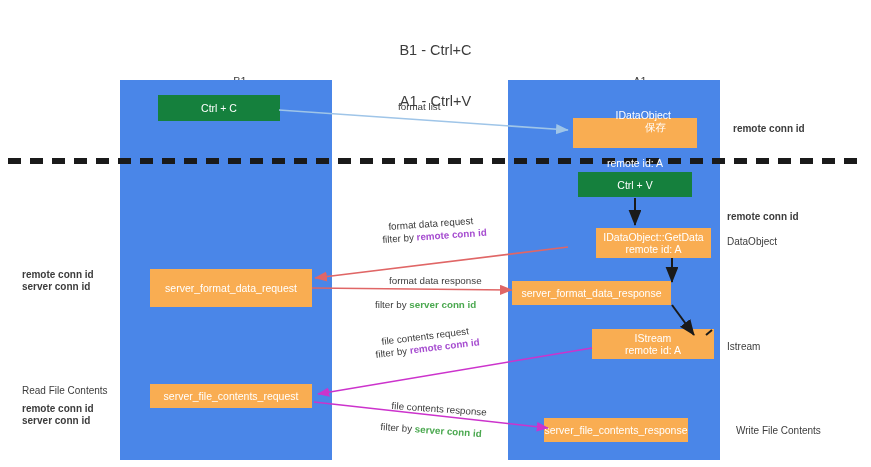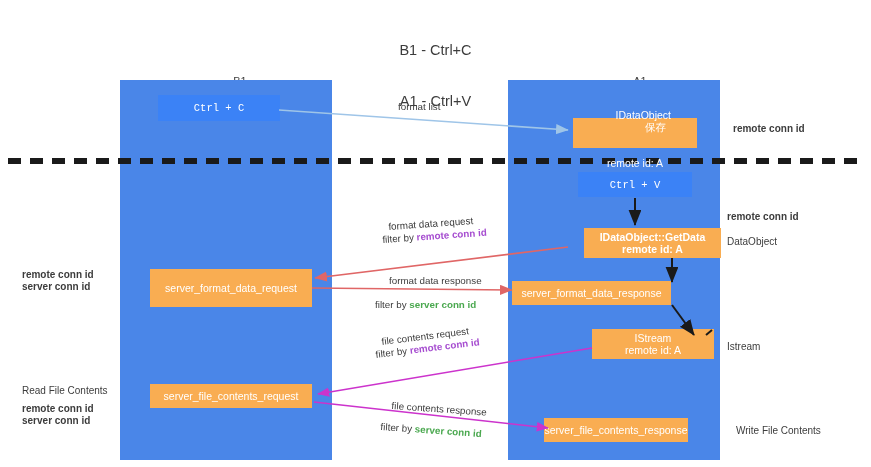--- a/index.html
+++ b/index.html
@@ -34,21 +34,21 @@
   
   .node{
     box-sizing:border-box;
     display:flex;align-items:center;justify-content:center;
     text-align:center;
     color:#ffffff;
     font-size:10.5px;line-height:12px;
     white-space:pre;
     padding:2px 4px;
   }
-  .node.green{background:#3b82f6;font-family:Liberation Mono, monospace;}
+  .node.green{background:#15803d;}
   .node.orange{background:#f9ad52;}
 
   
   .node .glyph-overlap{position:relative;display:inline-block;}
   .node .glyph-overlap .g2{position:absolute;left:-6px;top:0;}
 
   
   .edge-label{
     font-size:9.8px;line-height:11.5px;color:#3c3c3c;
     white-space:nowrap;
@@ -135,21 +135,21 @@
         <span>保存</span><span class="g2">IDataObject</span>
       </span>
     </div>
     <div>remote id: A</div>
   </div>
 
   <div class="abs node green" style="left:578px;top:172px;width:114px;height:25px;">
     <span>Ctrl + V</span>
   </div>
 
-  <div class="abs node orange" style="left:584px;top:228px;width:137px;height:30px;flex-direction:column;font-weight:bold;">
+  <div class="abs node orange" style="left:596px;top:228px;width:115px;height:30px;flex-direction:column;">
     <div>IDataObject::GetData</div>
     <div>remote id: A</div>
   </div>
 
   <div class="abs node orange" style="left:150px;top:269px;width:162px;height:38px;">
     <span>server_format_data_request</span>
   </div>
 
   <div class="abs node orange" style="left:512px;top:281px;width:159px;height:24px;">
     <span>server_format_data_response</span>

